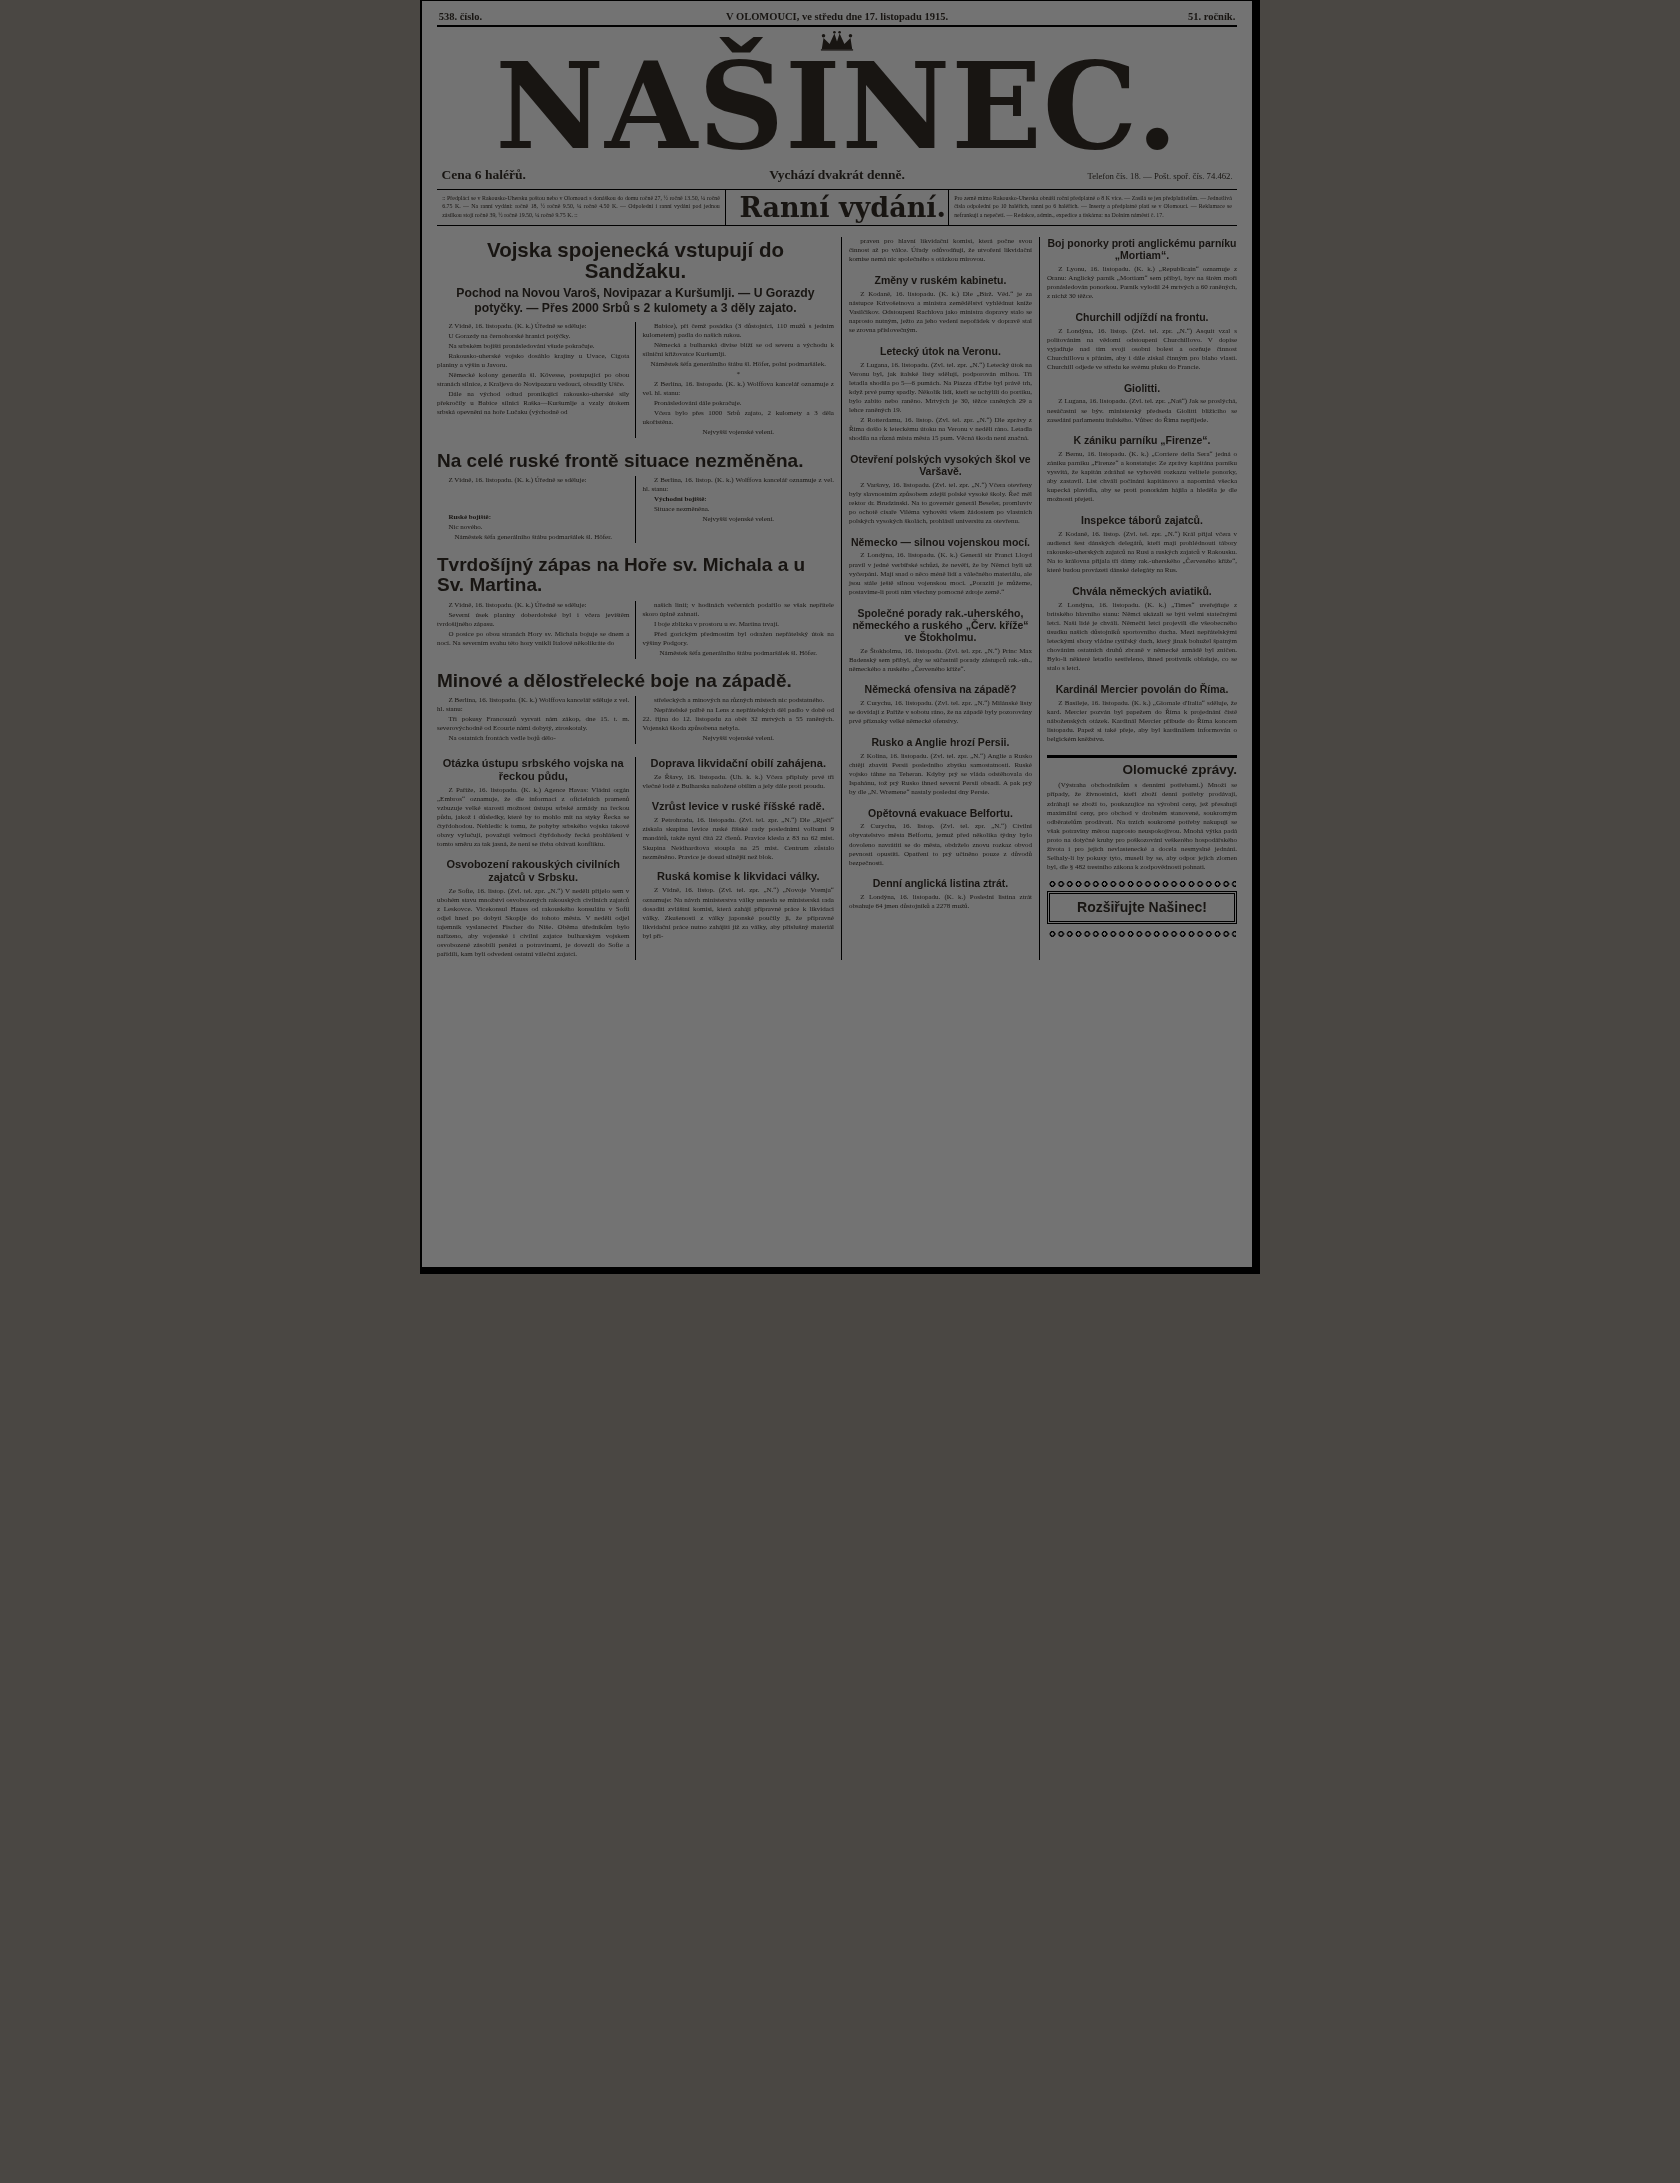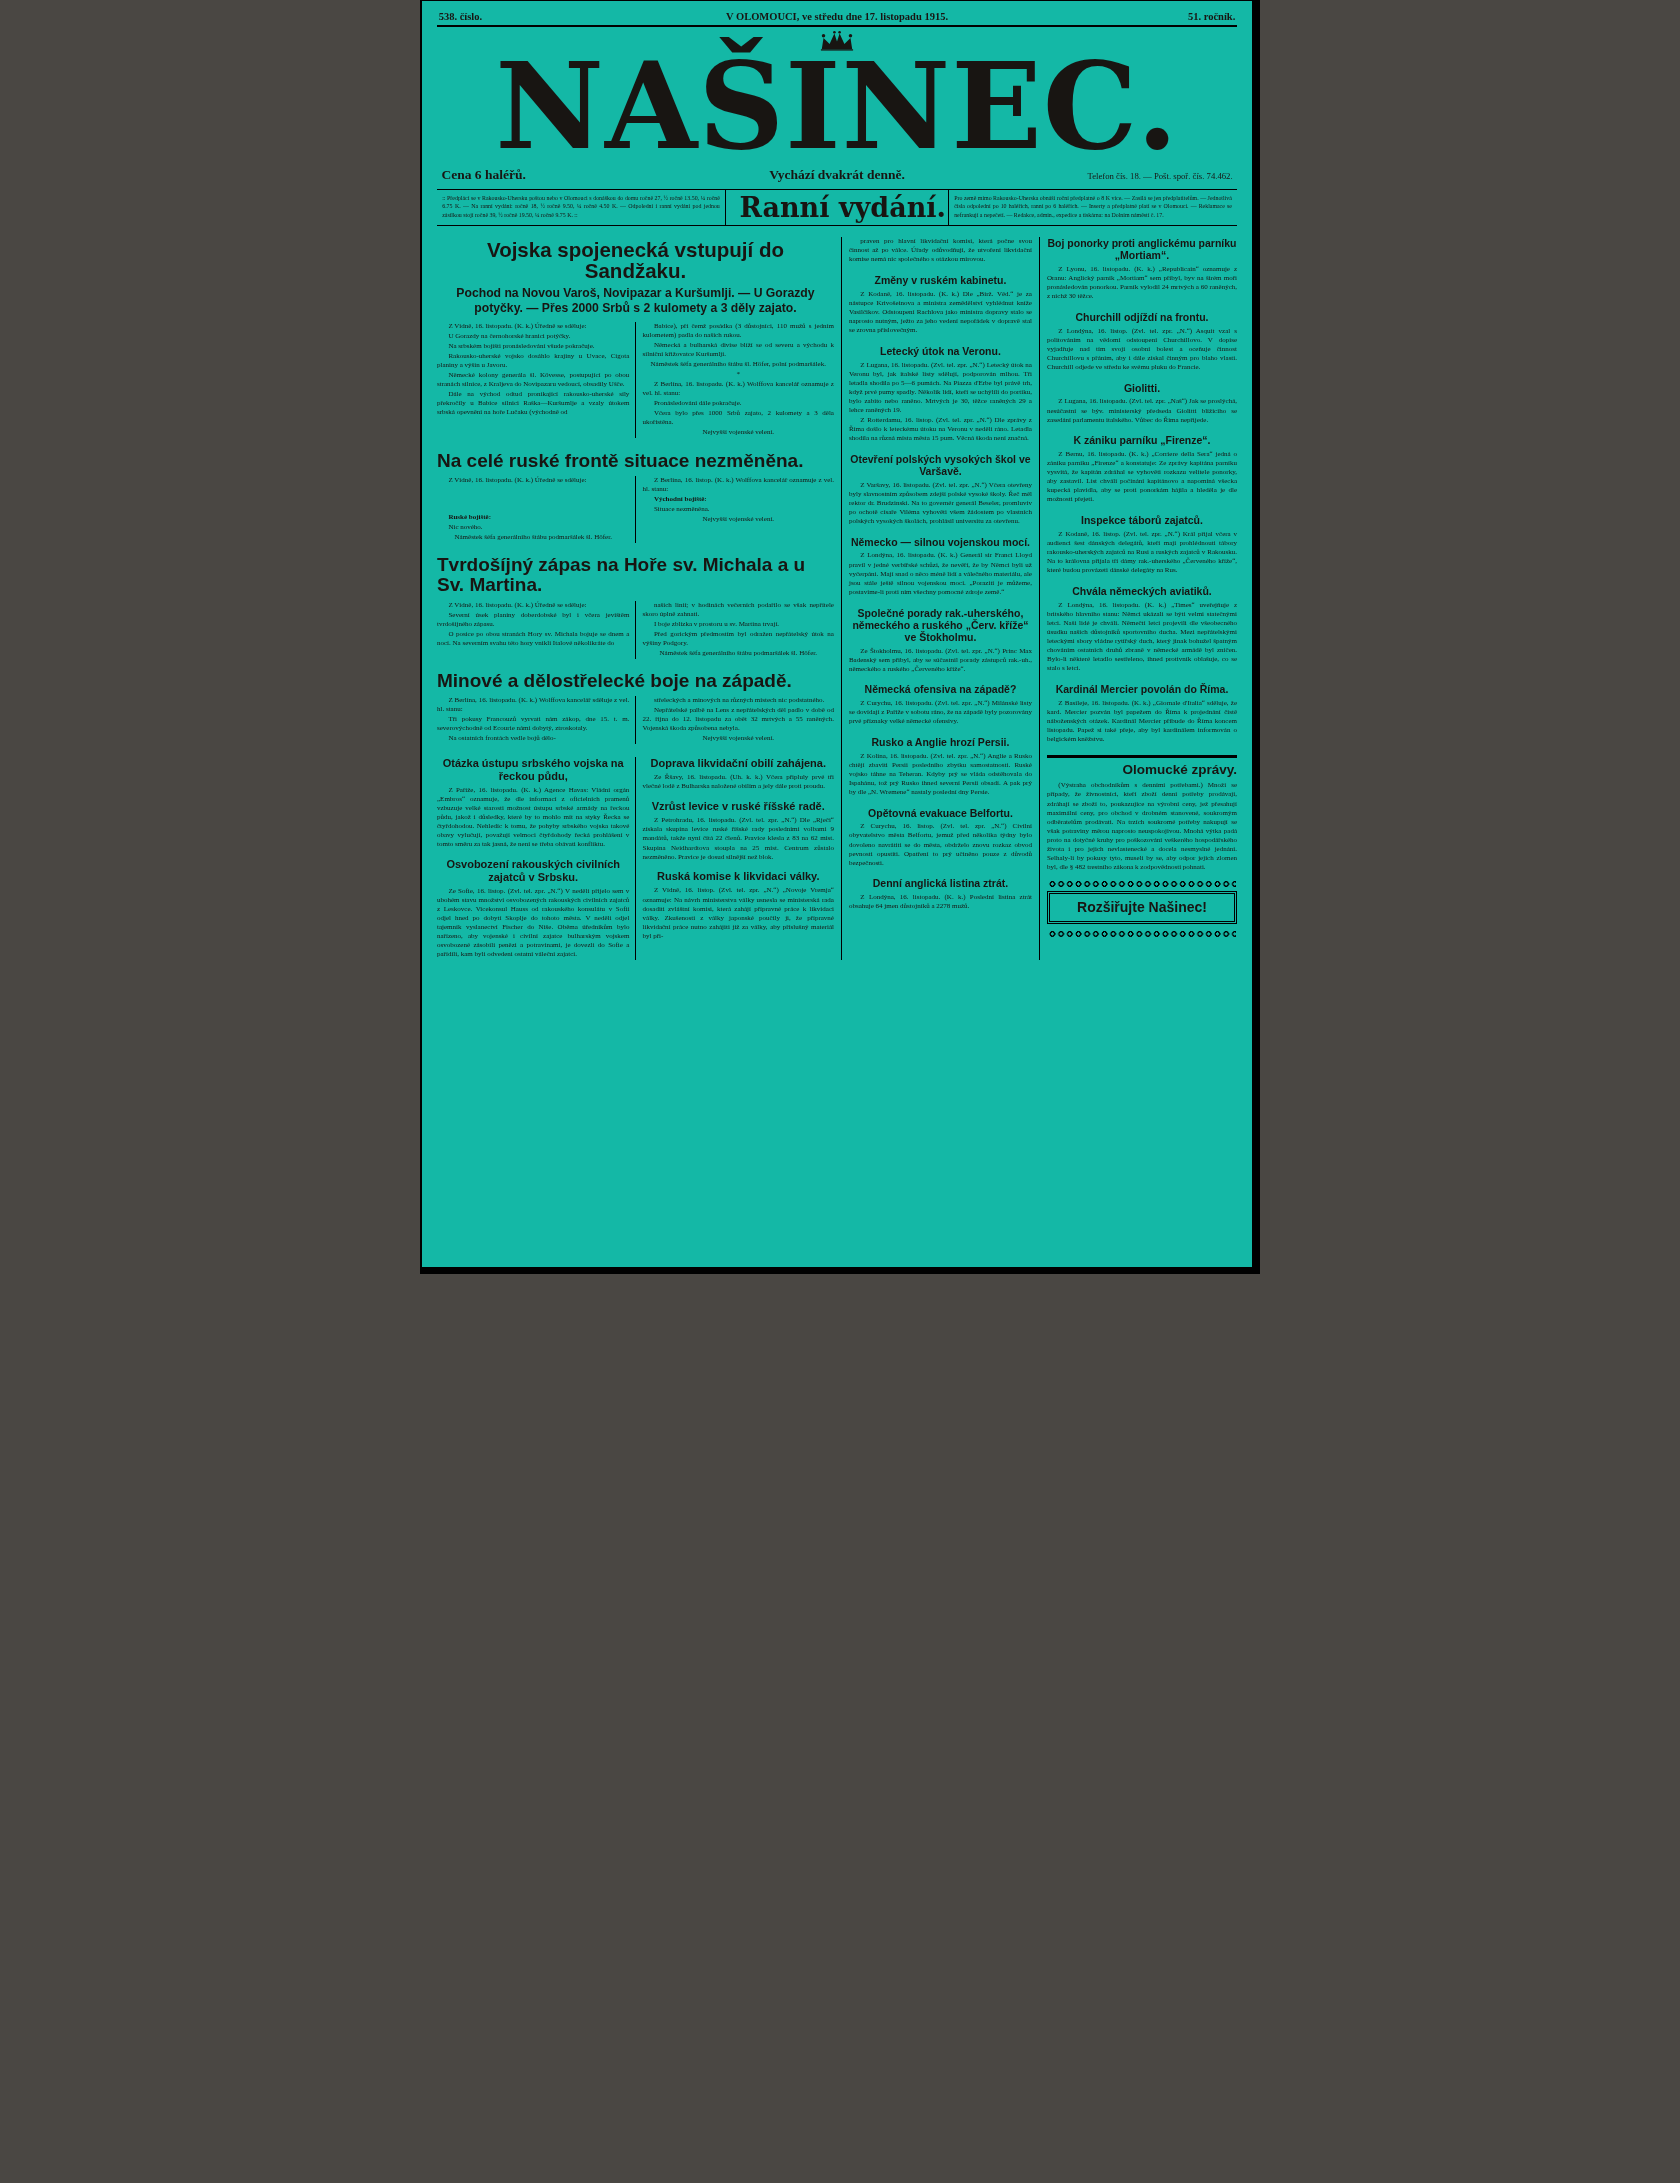--- a/index.html
+++ b/index.html
@@ -1,17 +1,17 @@
 <!DOCTYPE html>
 <html lang="cs" style="font-size:7px"><head>
 <meta charset="utf-8">
 <style>
   *{box-sizing:border-box}
   body{margin:0;background:#4a4743;font-family:"Liberation Serif","DejaVu Serif",serif}
-  .page{width:840px;min-height:1274px;margin:0 auto;background:#14b8a6;color:#181512;
+  .page{width:840px;min-height:1274px;margin:0 auto;background:#737373;color:#181512;
         padding:7px 15px 20px;border:solid #000;border-width:1.3px 8.7px 7px 2.2px}
   
   .topbar{display:grid;grid-template-columns:1fr auto 1fr;align-items:end;font-weight:bold;
           font-size:10.5px;padding:2.6px 1.7px 3.5px;border-bottom:2.6px solid #000}
   .topbar .r{text-align:right}.topbar .c{text-align:center}
   .masthead{text-align:center;padding-top:3.5px}
   .crest{height:22px;line-height:22px}
   .title{font-family:"DejaVu Serif",serif;font-weight:bold;font-size:119px;line-height:.9;
          letter-spacing:0.9px;margin:0;white-space:nowrap}
   .subbar{display:grid;grid-template-columns:1fr auto 1fr;align-items:baseline;padding:7px 4.4px 4.4px}

